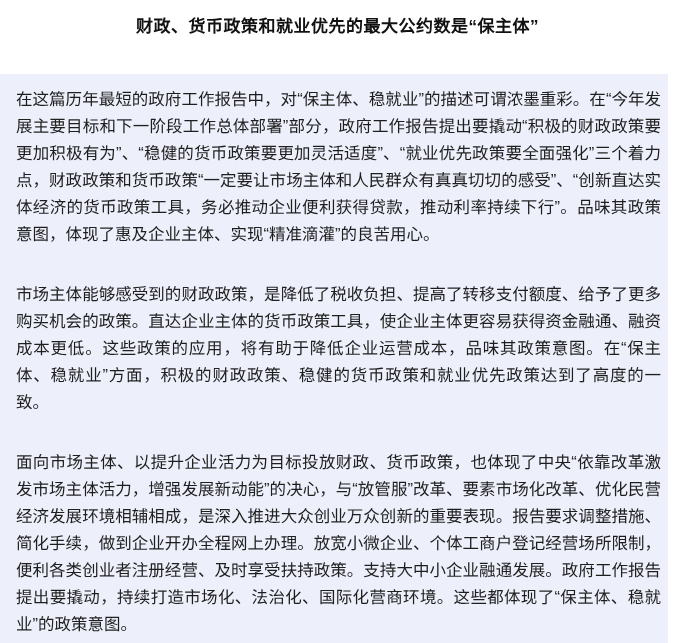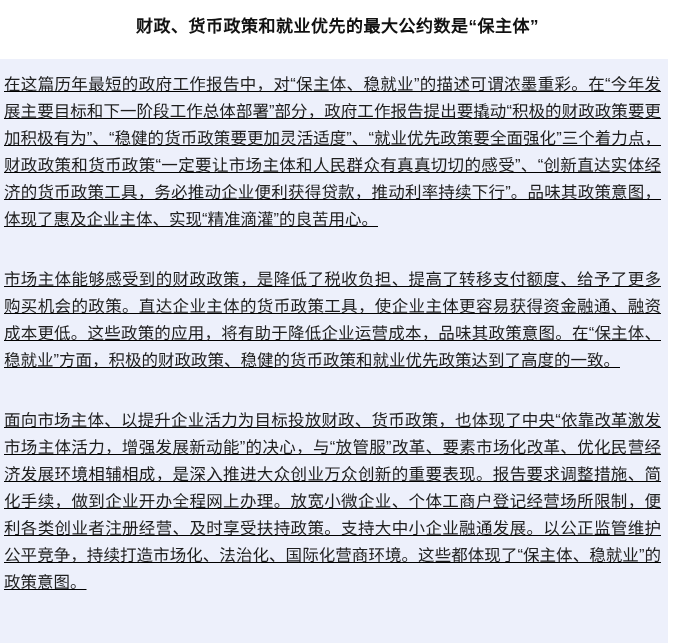--- a/index.html
+++ b/index.html
@@ -11,43 +11,42 @@
     overflow: hidden;
   }
   .page {
     width: 675px;
     height: 643px;
     background: #ffffff;
     display: flex;
     flex-direction: column;
   }
   .title-bar {
-    height: 59px;
+    height: 74px;
     background: #ffffff;
     display: flex;
     align-items: flex-start;
     justify-content: center;
     padding-top: 16px;
     flex: 0 0 auto;
   }
   .article-title {
     font-size: 17px;
     font-weight: bold;
     color: #111111;
     letter-spacing: 0.5px;
     line-height: 22px;
     text-align: center;
   }
   .content {
     flex: 1 1 auto;
     margin-right: 7px;            
     background: #edf0fb;
-    padding: 12px 7px 16px 4px;
+    padding: 12px 7px 16px 16px;
     overflow: hidden;
-    text-decoration: underline;
   }
   .content p {
     font-size: 16.5px;
     line-height: 27px;
     color: #1e1e1e;
     text-align: justify;
     word-break: break-all;
     margin-bottom: 33px;
   }
   .content p:last-child {
@@ -57,15 +56,15 @@
 </head>
 <body>
 
 <div class="page">
   <div class="title-bar">
     <h1 class="article-title">财政、货币政策和就业优先的最大公约数是“保主体”</h1>
   </div>
   <div class="content">
     <p>在这篇历年最短的政府工作报告中，对“保主体、稳就业”的描述可谓浓墨重彩。在“今年发展主要目标和下一阶段工作总体部署”部分，政府工作报告提出要撬动“积极的财政政策要更加积极有为”、“稳健的货币政策要更加灵活适度”、“就业优先政策要全面强化”三个着力点，财政政策和货币政策“一定要让市场主体和人民群众有真真切切的感受”、“创新直达实体经济的货币政策工具，务必推动企业便利获得贷款，推动利率持续下行”。品味其政策意图，体现了惠及企业主体、实现“精准滴灌”的良苦用心。</p>
     <p>市场主体能够感受到的财政政策，是降低了税收负担、提高了转移支付额度、给予了更多购买机会的政策。直达企业主体的货币政策工具，使企业主体更容易获得资金融通、融资成本更低。这些政策的应用，将有助于降低企业运营成本，品味其政策意图。在“保主体、稳就业”方面，积极的财政政策、稳健的货币政策和就业优先政策达到了高度的一致。</p>
-    <p>面向市场主体、以提升企业活力为目标投放财政、货币政策，也体现了中央“依靠改革激发市场主体活力，增强发展新动能”的决心，与“放管服”改革、要素市场化改革、优化民营经济发展环境相辅相成，是深入推进大众创业万众创新的重要表现。报告要求调整措施、简化手续，做到企业开办全程网上办理。放宽小微企业、个体工商户登记经营场所限制，便利各类创业者注册经营、及时享受扶持政策。支持大中小企业融通发展。以公正监管维护公平竞争，持续打造市场化、法治化、国际化营商环境。这些都体现了“保主体、稳就业”的政策意图。</p>
+    <p>面向市场主体、以提升企业活力为目标投放财政、货币政策，也体现了中央“依靠改革激发市场主体活力，增强发展新动能”的决心，与“放管服”改革、要素市场化改革、优化民营经济发展环境相辅相成，是深入推进大众创业万众创新的重要表现。报告要求调整措施、简化手续，做到企业开办全程网上办理。放宽小微企业、个体工商户登记经营场所限制，便利各类创业者注册经营、及时享受扶持政策。支持大中小企业融通发展。政府工作报告提出要撬动，持续打造市场化、法治化、国际化营商环境。这些都体现了“保主体、稳就业”的政策意图。</p>
   </div>
 </div>
 
 </body></html>

